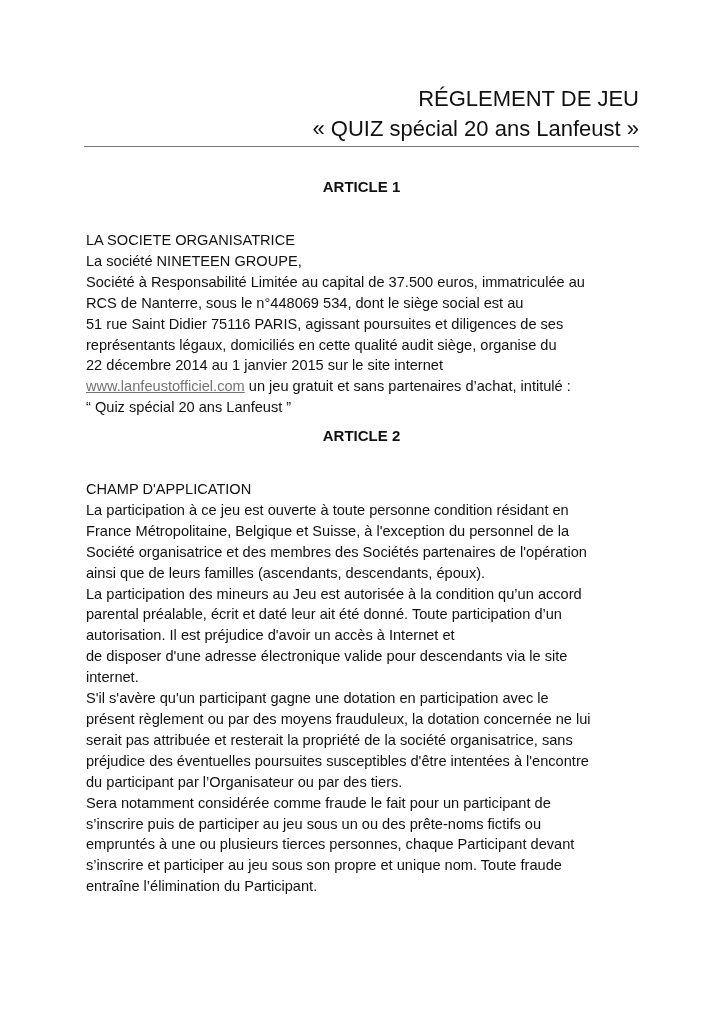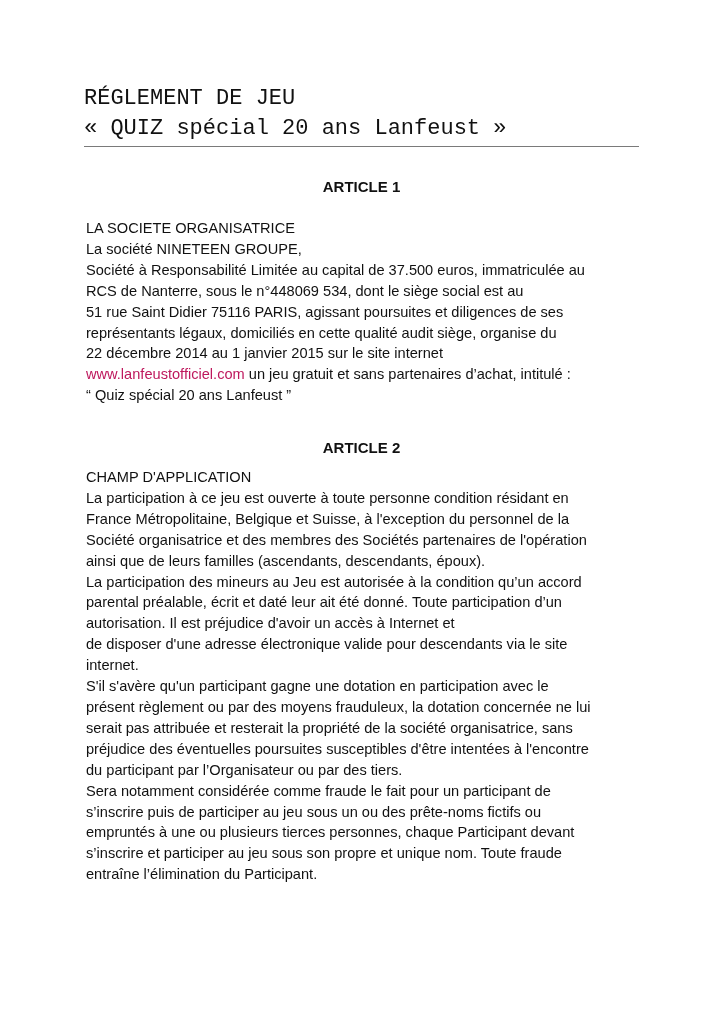--- a/index.html
+++ b/index.html
@@ -18,59 +18,61 @@
       position: absolute;
       left: 0; top: 0;
       width: 724px;
       height: 1024px;
     }
     .title-block {
       position: absolute;
       left: 84px;
       width: 555px;
       top: 84px;
-      text-align: left;
-      font-family: Liberation Mono, monospace;
+      text-align: right;
+      font-family: Liberation Sans, sans-serif;
       font-size: 22px;
       line-height: 30px;
       color: #111111;
     }
     .title-line { display: block; white-space: nowrap; }
     .title-rule {
       position: absolute;
       left: 84px;
       top: 146px;
       width: 555px;
       height: 0;
       border-top: 1px solid #7a7a7a;
     }
     .body-text {
       font-family: "Liberation Sans", sans-serif;
       font-size: 14.6px;
       line-height: 20.9px;
       color: #111111;
+      margin-top: 12px;
     }
     .article-heading {
       position: absolute;
       left: 84px;
       width: 555px;
       text-align: center;
       font-weight: bold;
       font-family: "Liberation Sans", sans-serif;
       font-size: 15px;
       line-height: 20px;
     }
     .section {
       position: absolute;
       left: 86px;
       width: 600px;
     }
     .line { display: block; white-space: nowrap; }
     .link {
-      color: #be185d;
+      color: #737373;
+      text-decoration: underline;
       cursor: pointer;
     }
   </style>
 </head>
 <body>
 
 <div class="page">
 
   <div class="title-block">
     <span class="title-line">RÉGLEMENT DE JEU</span>
@@ -85,21 +87,21 @@
     <span class="line">La société NINETEEN GROUPE,</span>
     <span class="line">Société à Responsabilité Limitée au capital de 37.500 euros, immatriculée au</span>
     <span class="line">RCS de Nanterre, sous le n°448069 534, dont le siège social est au</span>
     <span class="line">51 rue Saint Didier 75116 PARIS, agissant poursuites et diligences de ses</span>
     <span class="line">représentants légaux, domiciliés en cette qualité audit siège, organise du</span>
     <span class="line">22 décembre 2014 au 1 janvier 2015 sur le site internet</span>
     <span class="line"><a class="link">www.lanfeustofficiel.com</a><span> un jeu gratuit et sans partenaires d’achat, intitulé :</span></span>
     <span class="line">“ Quiz spécial 20 ans Lanfeust ”</span>
   </div>
 
-  <div class="article-heading" style="top:438px;">ARTICLE 2</div>
+  <div class="article-heading" style="top:426px;">ARTICLE 2</div>
 
   <div class="section body-text" style="top:467px;">
     <span class="line">CHAMP D'APPLICATION</span>
     <span class="line">La participation à ce jeu est ouverte à toute personne condition résidant en</span>
     <span class="line">France Métropolitaine, Belgique et Suisse, à l'exception du personnel de la</span>
     <span class="line">Société organisatrice et des membres des Sociétés partenaires de l'opération</span>
     <span class="line">ainsi que de leurs familles (ascendants, descendants, époux).</span>
     <span class="line">La participation des mineurs au Jeu est autorisée à la condition qu’un accord</span>
     <span class="line">parental préalable, écrit et daté leur ait été donné. Toute participation d’un</span>
     <span class="line">autorisation. Il est préjudice d'avoir un accès à Internet et</span>

